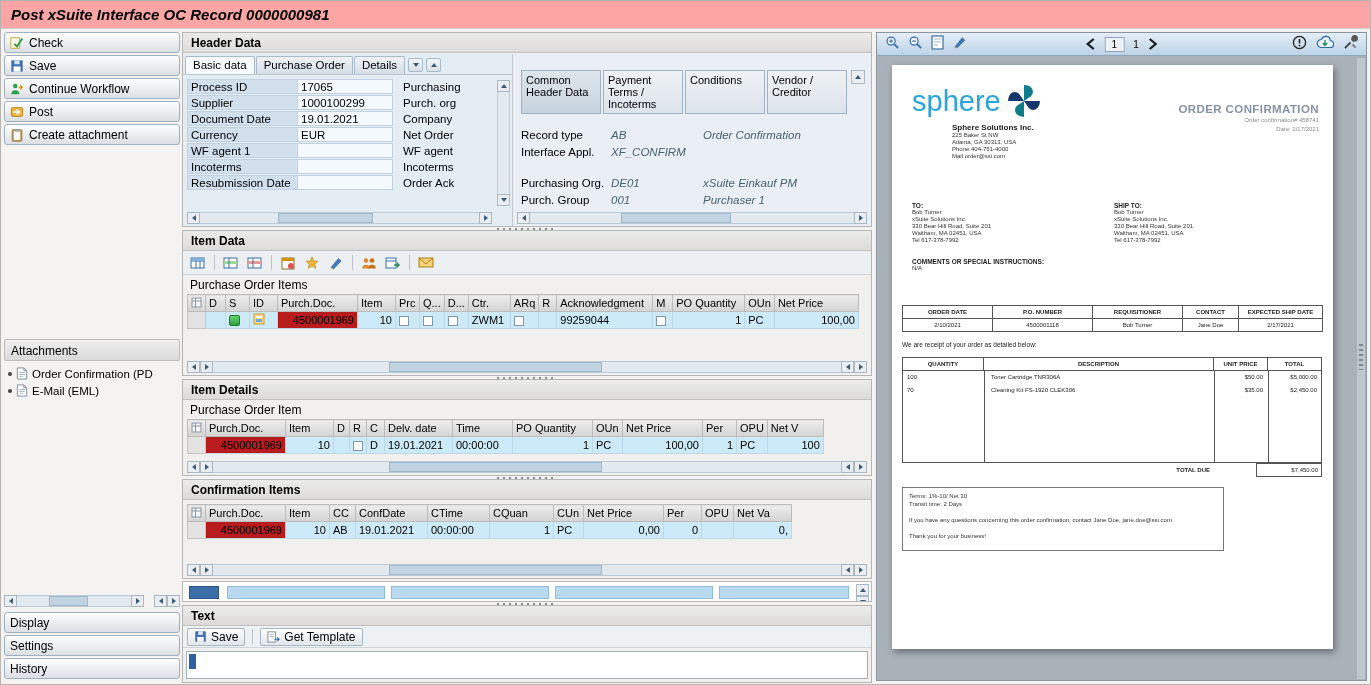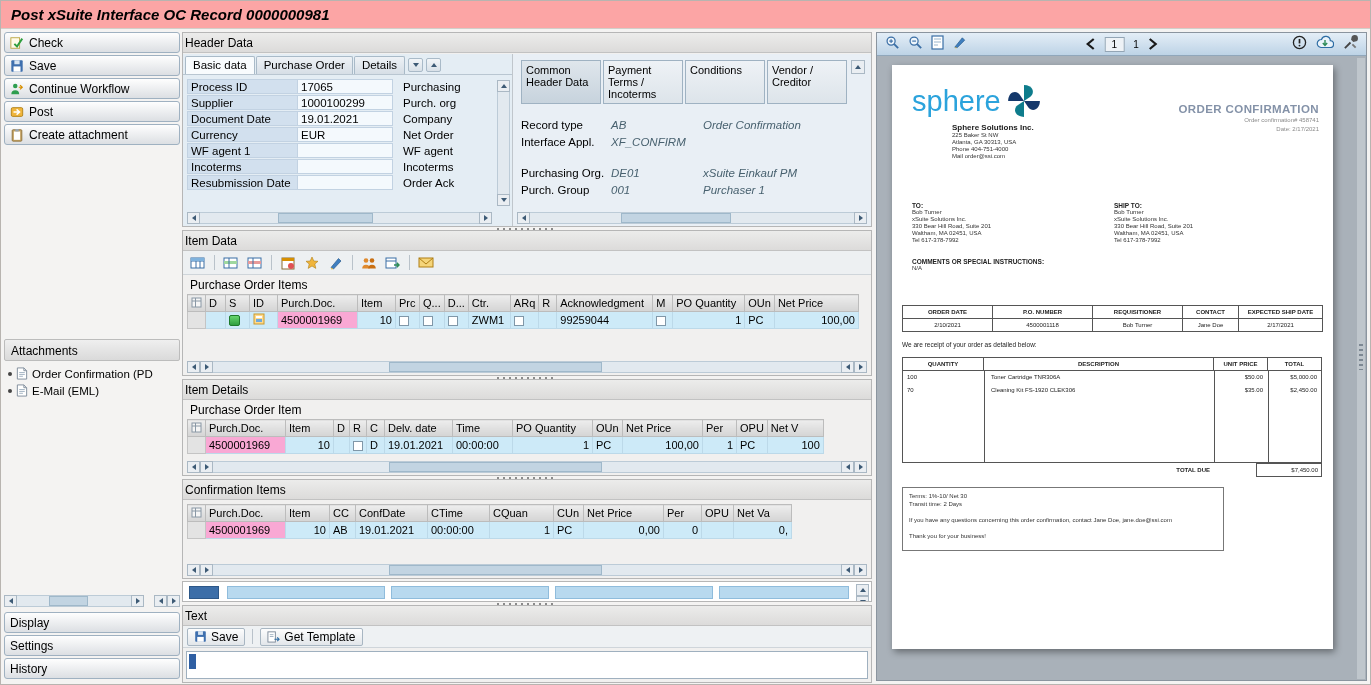--- a/index.html
+++ b/index.html
@@ -23,58 +23,58 @@
   .sb-track { flex:1; height:12px; background:#e2e9ef; border:1px solid #bccbd7; border-left:0; border-right:0; position:relative; }
   .sb-thumb { position:absolute; left:28%; width:34%; top:0; bottom:0; background:#c2d4e2; border:1px solid #9fb8ca; }
   .tri { width:0; height:0; display:inline-block; }
   .tri-d { border-left:3px solid transparent; border-right:3px solid transparent; border-top:4px solid #3d5a75; }
   .tri-u { border-left:3px solid transparent; border-right:3px solid transparent; border-bottom:4px solid #3d5a75; }
   .tri-l { border-top:3px solid transparent; border-bottom:3px solid transparent; border-right:4px solid #3d5a75; }
   .tri-r { border-top:3px solid transparent; border-bottom:3px solid transparent; border-left:4px solid #3d5a75; }
 
   
   .panel { position:absolute; left:181px; width:690px; background:#f1f0ef; border:1px solid #b6b6b6; overflow:hidden; }
-  .panel-title { height:20px; background:linear-gradient(#ececeb,#dcdbda); border-bottom:1px solid #c2c2c2; font-size:12px; padding:3px 0 0 2px; }
+  .panel-title { height:20px; background:linear-gradient(#ececeb,#dcdbda); border-bottom:1px solid #c2c2c2; font-size:12px; padding:3px 0 0 8px;font-weight:bold; }
   .drag-dots { position:absolute; left:496px; width:60px; height:2px; background:repeating-linear-gradient(90deg,#8a8a8a 0 2px,transparent 2px 6px); }
 
   
   .hd-body { position:absolute; top:21px; left:0; right:0; bottom:0; display:flex; }
   .hd-left { width:330px; border-right:1px solid #c0c6cc; background:#e4edf4; position:relative; }
   .hd-tabs { height:21px; display:flex; align-items:flex-end; gap:1px; padding:2px 2px 0; border-bottom:1px solid #b9c6d1; }
   .hd-tab { font-size:11.5px; padding:2px 7px 3px; background:linear-gradient(#eef2f6,#d6dee6); border:1px solid #a9bac8; border-bottom:0; border-radius:2px 2px 0 0; cursor:default; white-space:nowrap; }
   .hd-tab.active { background:#f8fbfd; }
   .hd-tab-btn { width:15px; height:14px; margin-left:2px; background:linear-gradient(#f2f5f8,#d9e1e8); border:1px solid #a9bac8; border-radius:2px; display:inline-flex; align-items:center; justify-content:center; align-self:center; }
   .hd-form { padding:4px 0 0 4px; }
   .hd-row { display:flex; height:15px; margin-bottom:1px; font-size:11.5px; align-items:center; }
   .hd-label { width:110px; background:#d2e0ee; padding:0 3px; height:15px; line-height:14px; border:1px solid #c2d2e2; border-right:0; white-space:nowrap; overflow:hidden; flex:0 0 auto; }
   .hd-value { width:96px; background:#f4f9fd; height:15px; line-height:14px; padding:0 3px; border:1px solid #c2d2e2; white-space:nowrap; overflow:hidden; flex:0 0 auto; }
   .hd-rlabel { margin-left:10px; width:74px; white-space:nowrap; overflow:hidden; flex:0 0 auto; }
   .vmini { position:absolute; right:2px; top:26px; bottom:20px; width:13px; display:flex; flex-direction:column; }
   .vmini .vtrack { flex:1; background:#e2e9ef; border:1px solid #bccbd7; border-top:0; border-bottom:0; }
   .hscroll { position:absolute; left:4px; right:20px; bottom:2px; height:13px; display:flex; align-items:center; }
-  .hd-right { flex:1; background:#e9eff5; position:relative; padding:6px 6px 0 8px; }
+  .hd-right { flex:1; background:#e9eff5; position:relative; padding:16px 6px 0 8px; }
   .hdr-tabs { display:flex; gap:2px; align-items:stretch; }
   .hdr-tab { flex:1; min-height:40px; background:linear-gradient(#eef2f6,#dde4ea); border:1px solid #9fb2c2; font-size:11px; padding:3px 4px; cursor:default; }
   .hdr-tab.active { background:linear-gradient(#dfe6ec,#c7d3dd); }
   .hdr-upbtn { width:14px; height:14px; background:#eaeef2; border:1px solid #aab8c4; display:flex; align-items:center; justify-content:center; align-self:flex-start; margin-left:2px; }
   .hdrf-row { display:flex; height:17px; align-items:center; font-size:11.5px; }
   .hdrf-label { width:90px; flex:0 0 auto; }
   .hdrf-value { font-style:italic; color:#48616f; width:92px; flex:0 0 auto; }
   .hdrf-note { font-style:italic; color:#48616f; }
 
   
   .toolbar { height:24px; display:flex; align-items:center; gap:2px; padding:2px 4px; background:#edf0f2; border-bottom:1px solid #cfd5da; }
   .tbtn { width:22px; height:19px; display:flex; align-items:center; justify-content:center; border-radius:2px; cursor:default; }
   .tsep { width:1px; height:15px; background:#b9c2ca; margin:0 3px; }
   .subtitle { font-size:12px; padding:3px 0 2px 7px; }
   .grid-table { border-collapse:collapse; font-size:11px; table-layout:fixed; margin-left:4px; }
   .grid-table th { background:linear-gradient(#ededed,#d4d4d4); border:1px solid #bcbcbc; font-weight:normal; height:17px; padding:0 3px; text-align:left; white-space:nowrap; overflow:hidden; }
   .grid-table td { border:1px solid #bcd9e9; height:17px; padding:0 3px; background:#cdeaf8; white-space:nowrap; overflow:hidden; }
   .grid-table td.lead-cell { background:#e3e3e3; border-color:#c4c4c4; }
-  .grid-table td.cell-selected { background:#f9a8d4; }
+  .grid-table td.cell-selected { background:#b91c1c;text-align:right; }
   .num { text-align:right; }
   .cb { display:inline-block; width:10px; height:10px; background:#fff; border:1px solid #8097a8; vertical-align:middle; }
   .status-green { display:inline-block; width:11px; height:11px; background:linear-gradient(#66d66e,#2f9e3f); border:1px solid #1d7a2b; border-radius:2px; vertical-align:middle; }
 
   
   .strip-cell { position:absolute; top:4px; height:13px; background:#b8d9ef; border:1px solid #8fbcdc; }
   .strip-cell.dark { background:#3c6ea8; border-color:#2c5788; }
   .strip-vsb { position:absolute; right:2px; top:2px; width:13px; bottom:2px; display:flex; flex-direction:column; justify-content:space-between; }
   .txt-toolbar { height:22px; display:flex; align-items:center; gap:4px; padding:0 4px; background:#eef1f3; border-bottom:1px solid #cfd5da; }
   .txt-btn { display:flex; align-items:center; gap:4px; height:18px; padding:0 6px; font-size:12px; background:linear-gradient(#fdfdfd,#e2e6ea); border:1px solid #a8b6c2; border-radius:2px; cursor:default; }

